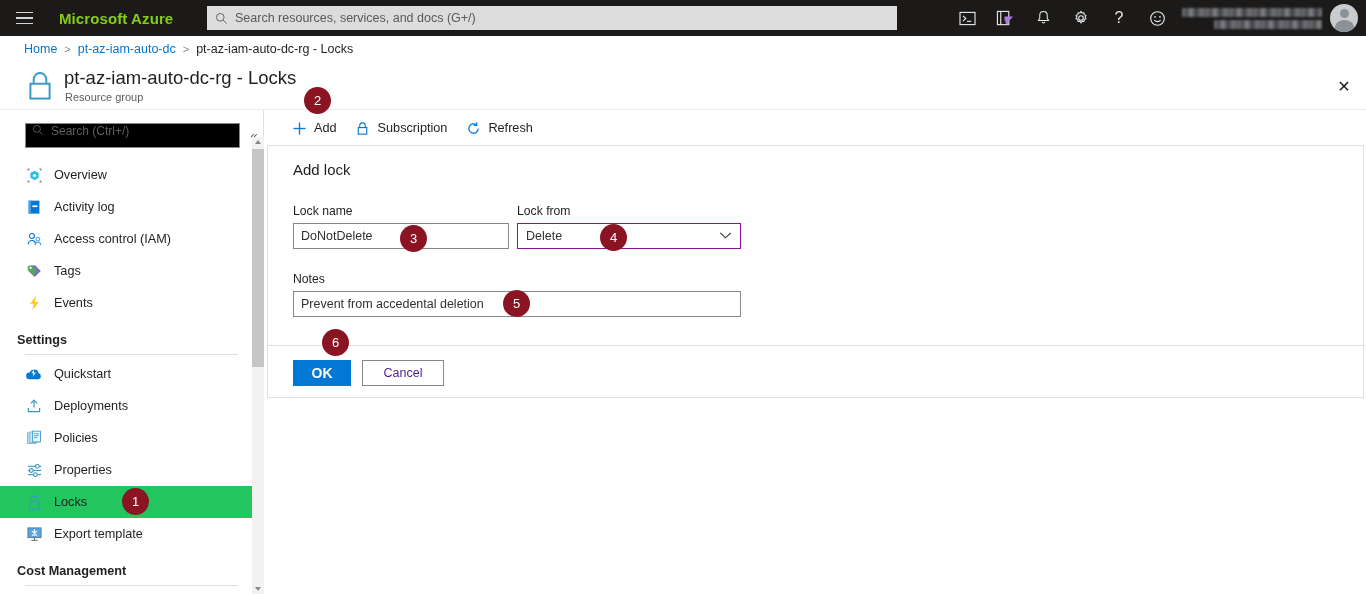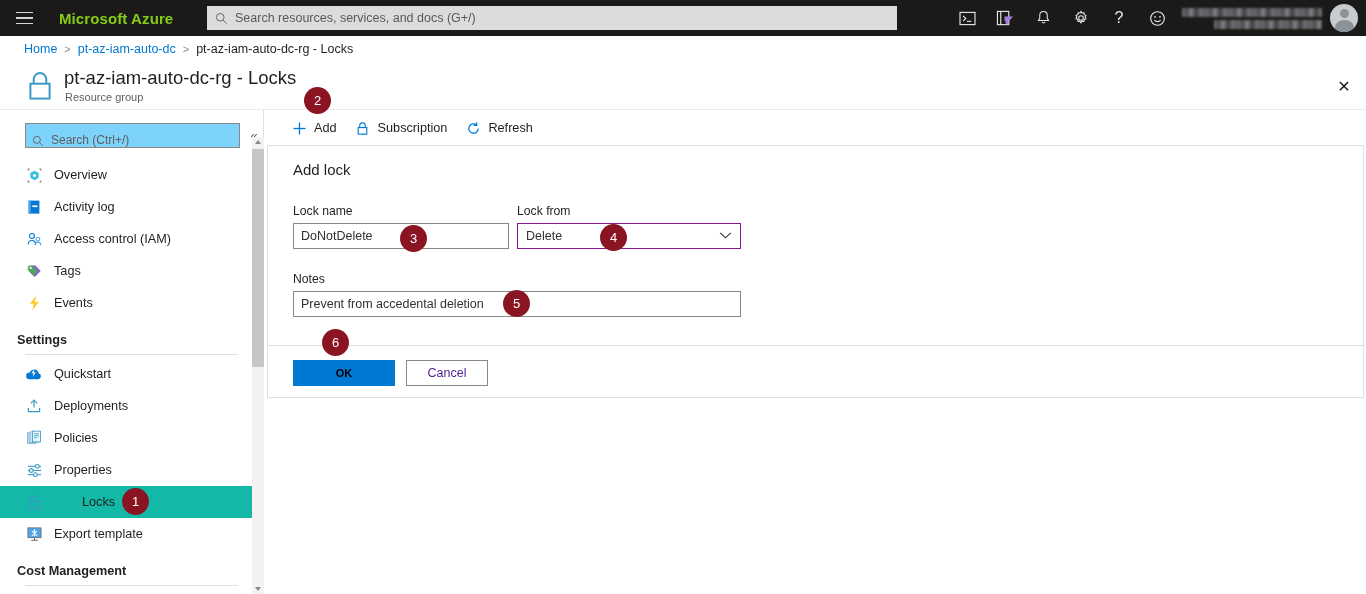--- a/index.html
+++ b/index.html
@@ -95,33 +95,33 @@
   .leftnav {
     position: absolute; top: 110px; left: 0; width: 264px; height: 484px;
     background: #ffffff; border-right: 1px solid #e1dfdd;
   }
   .navsearch-row {
     position: absolute; top: 12px; left: 0; width: 264px; height: 26px;
     display: flex; align-items: center;
   }
   .navsearch {
     margin-left: 25px; width: 215px; height: 25px; border: 1px solid #8a8886;
-    background: #7dd3fc; display: flex; align-items: flex-end; padding: 0 6px;
+    background: #000000; display: flex; align-items: flex-start; padding: 0 6px;
   }
   .navsearch .ph { font-size: 12px; color: #605e5c; margin-left: 7px; }
   .collapse {
     margin-left: 6px; color: #605e5c; font-size: 13px; cursor: pointer;
     width: 16px; text-align: center;
   }
   .navlist { position: absolute; top: 49px; left: 0; width: 252px; }
   .navitem {
     height: 32px; display: flex; align-items: center; padding-left: 25px;
     font-size: 12.7px; color: #201f1e; cursor: pointer;
   }
-  .navitem.selected { background: #14b8a6; gap: 28px; }
+  .navitem.selected { background: #22c55e; }
   .navitem .ico {
     width: 18px; height: 18px; margin-right: 11px; flex: none;
     display: flex; align-items: center; justify-content: center;
   }
   .navgroup {
     padding-left: 17px; padding-top: 14px; padding-bottom: 2px;
     font-size: 12.7px; font-weight: bold; color: #201f1e;
   }
   .navdivider { margin: 5px 14px 3px 25px; height: 1px; background: #e1dfdd; }
   .navscroll {
@@ -181,22 +181,22 @@
   .selectbox .chev {
     position: absolute; right: 8px; top: 50%; transform: translateY(-50%);
     color: #323130;
   }
   .panel-sep {
     position: absolute; left: 0; top: 199px; width: 1097px; height: 1px;
     background: #e1dfdd;
   }
   .btnrow { position: absolute; left: 25px; top: 214px; display: flex; gap: 11px; }
   .btn-ok {
-    width: 102px; height: 26px; background: #0078d4; color: #000000;
-    font-size: 11px; font-weight: bold; border: none; cursor: pointer;
+    width: 58px; height: 26px; background: #0078d4; color: #ffffff;
+    font-size: 14px; font-weight: bold; border: none; cursor: pointer;
     display:flex; align-items:center; justify-content:center;
     font-family: "Liberation Sans", sans-serif;
   }
   .btn-cancel {
     width: 82px; height: 26px; background: #fff; color: #4c1d95;
     font-size: 12.5px; border: 1px solid #8a8886; cursor: pointer;
     display:flex; align-items:center; justify-content:center;
     font-family: "Liberation Sans", sans-serif;
   }
 

